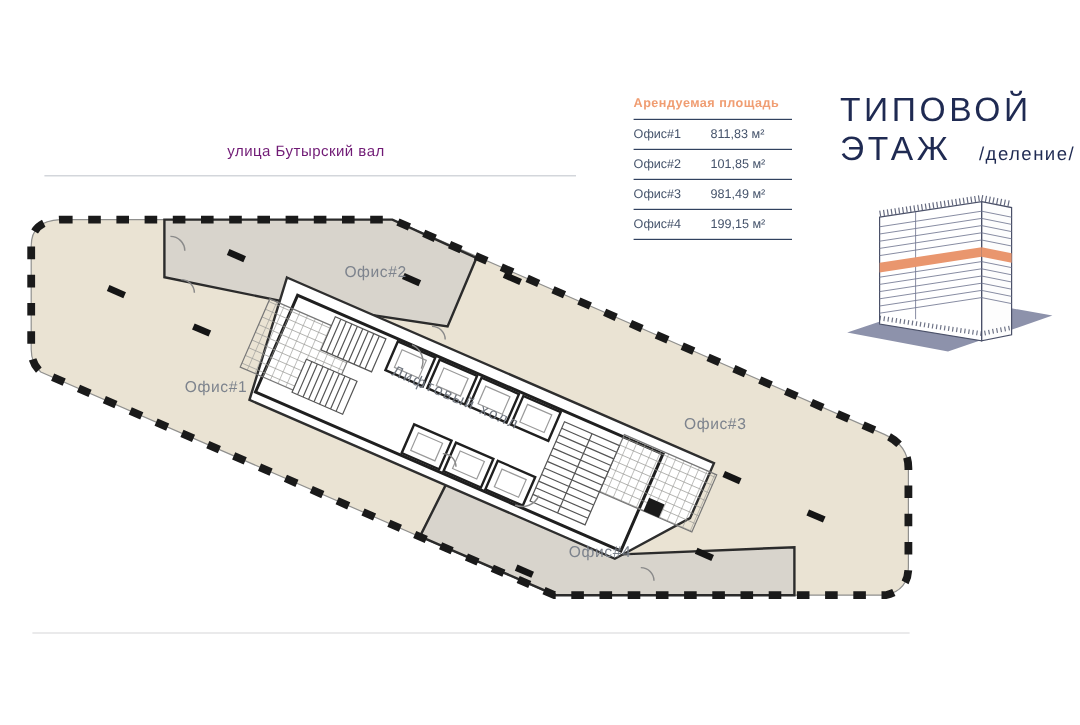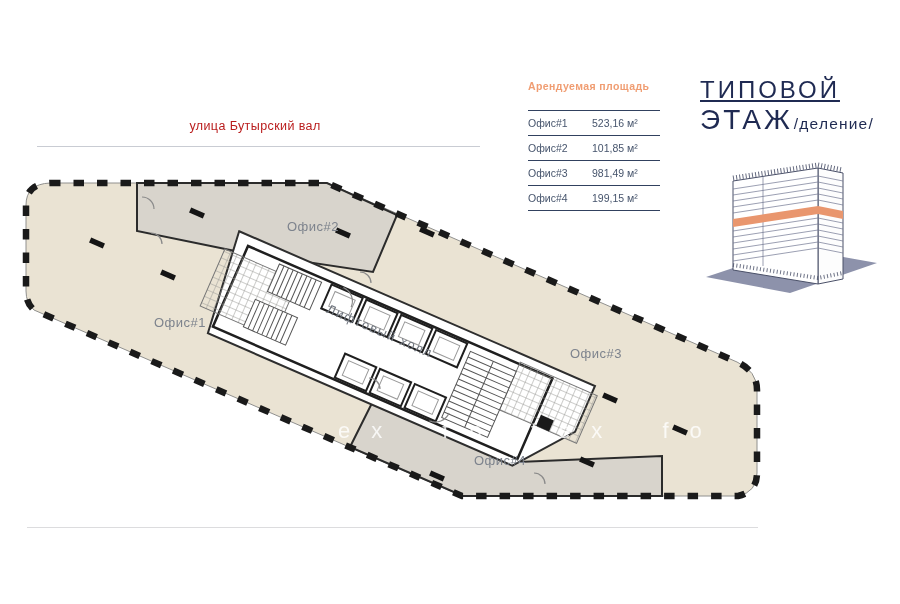--- a/index.html
+++ b/index.html
@@ -3,42 +3,42 @@
 <meta charset="utf-8">
 <style>
   html,body{margin:0;padding:0;background:#fff;}
   .stage{
     position:relative;width:900px;height:604px;background:#ffffff;overflow:hidden;
     font-family:"Liberation Sans", sans-serif;
   }
   
   .street{
     position:absolute;left:30px;top:119px;width:450px;text-align:center;
-    font-size:12.5px;color:#b91c1c;letter-spacing:.4px;
+    font-size:12.5px;color:#701a75;letter-spacing:.4px;
   }
   .street-line{
     position:absolute;left:37px;top:146px;width:443px;height:1px;background:#c9ccd3;
   }
   
   .area-table{position:absolute;left:528px;top:80px;width:132px;}
   .area-table .hdr{
     font-size:10.5px;font-weight:bold;color:#f09d72;letter-spacing:.4px;
-    padding-bottom:18px;border-bottom:1.5px solid #31415f;
+    padding-bottom:7px;border-bottom:1.5px solid #31415f;
   }
   .area-table .row{
     display:flex;align-items:center;font-size:10.5px;color:#46546c;
     padding:6px 0 6px 0;border-bottom:1.5px solid #31415f;
   }
   .area-table .row .lbl{width:64px;}
   .area-table .row .val{flex:0 0 auto;}
   
   .title{position:absolute;left:700px;top:76px;color:#1f2a52;}
-  .title .l1{font-size:24px;letter-spacing:3px;font-weight:500;line-height:1.15;text-decoration:underline;}
+  .title .l1{font-size:28px;letter-spacing:3px;font-weight:500;line-height:1.15;}
   .title .l2{font-size:28px;letter-spacing:3px;font-weight:500;line-height:1.15;}
-  .title .suffix{font-size:15.5px;letter-spacing:1.2px;font-weight:400;margin-left:1px;}
+  .title .suffix{font-size:15.5px;letter-spacing:1.2px;font-weight:400;margin-left:23px;}
   
   .office-label{
     position:absolute;transform:translate(-50%,-50%);
     font-size:13px;color:#7d838d;letter-spacing:.5px;white-space:nowrap;
   }
   .lift-label{
     position:absolute;left:380px;top:331px;transform:translate(-50%,-50%) rotate(23.5deg);
     font-size:13px;color:#70767f;letter-spacing:1.5px;white-space:nowrap;
   }
   .watermark{
@@ -155,30 +155,29 @@
       </g>
       <g fill="#e9966e">
         <polygon points="733,219 818,206 818,214 733,227"></polygon>
         <polygon points="818,206 843,211 843,219 818,214"></polygon>
       </g>
       <path d="M733,178 L818,165 M818,165 L843,170" stroke="#4a5068" stroke-width="5" stroke-dasharray="1 2.2" fill="none" opacity=".85"></path>
       <path d="M733,265 L818,278 L843,273" stroke="#4a5068" stroke-width="4" stroke-dasharray="1 2.4" fill="none" opacity=".8"></path>
     </g>
   </svg>
 
-  <span class="watermark">ex fortex fo</span>
 
   <div class="street">улица Бутырский вал</div>
   <div class="street-line"></div>
 
   <div class="area-table">
     <div class="hdr">Арендуемая площадь</div>
     <div class="row">
       <span class="lbl">Офис#1</span>
-      <span class="val">523,16 м²</span>
+      <span class="val">811,83 м²</span>
     </div>
     <div class="row">
       <span class="lbl">Офис#2</span>
       <span class="val">101,85 м²</span>
     </div>
     <div class="row">
       <span class="lbl">Офис#3</span>
       <span class="val">981,49 м²</span>
     </div>
     <div class="row">

